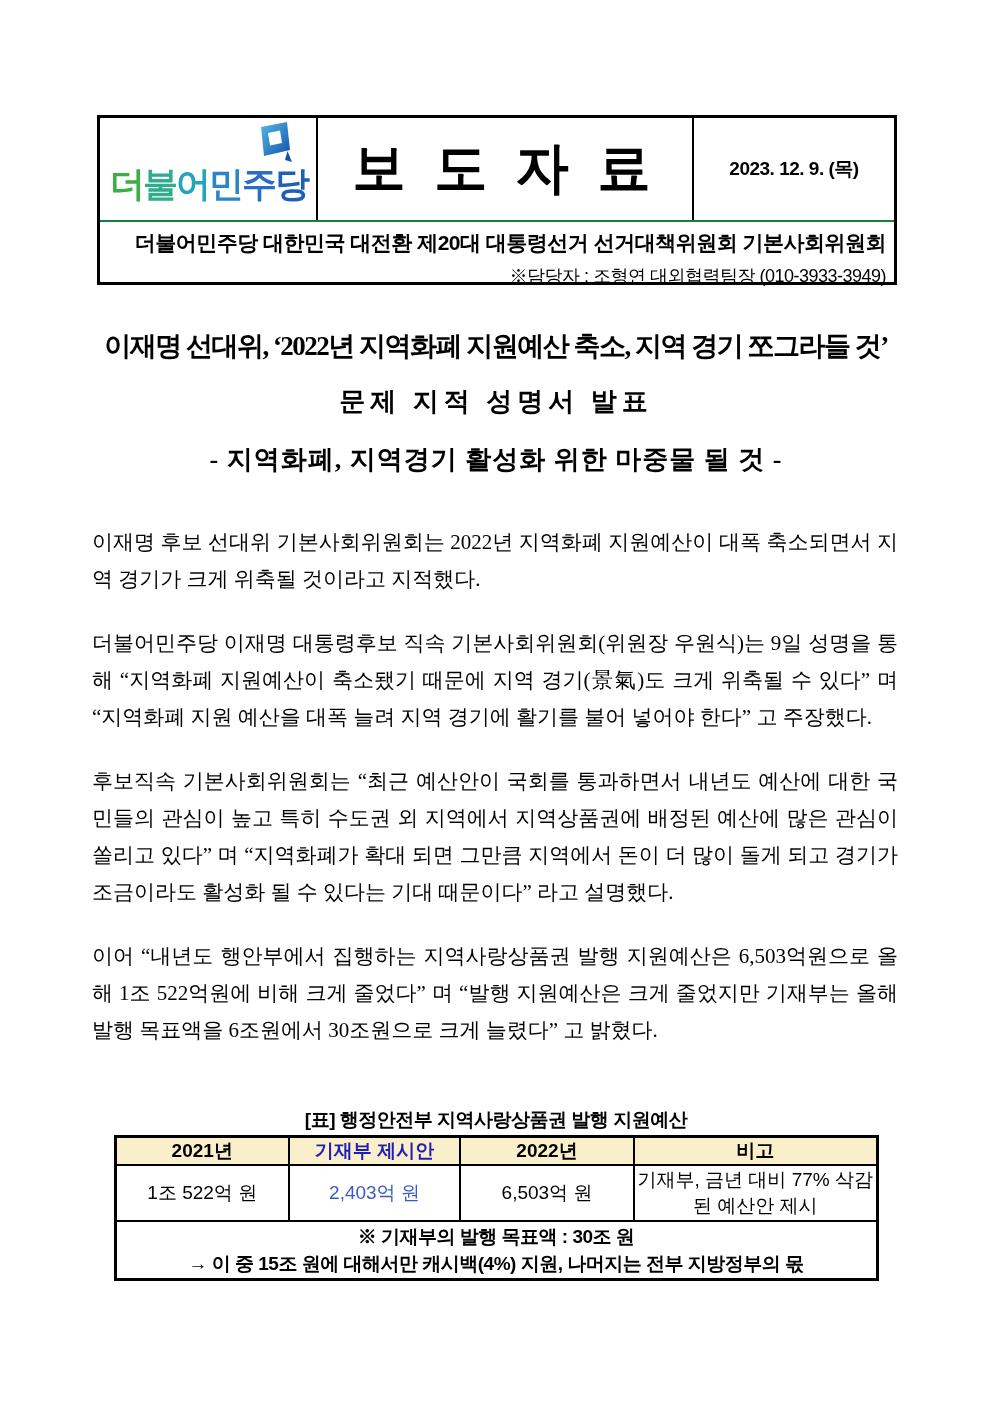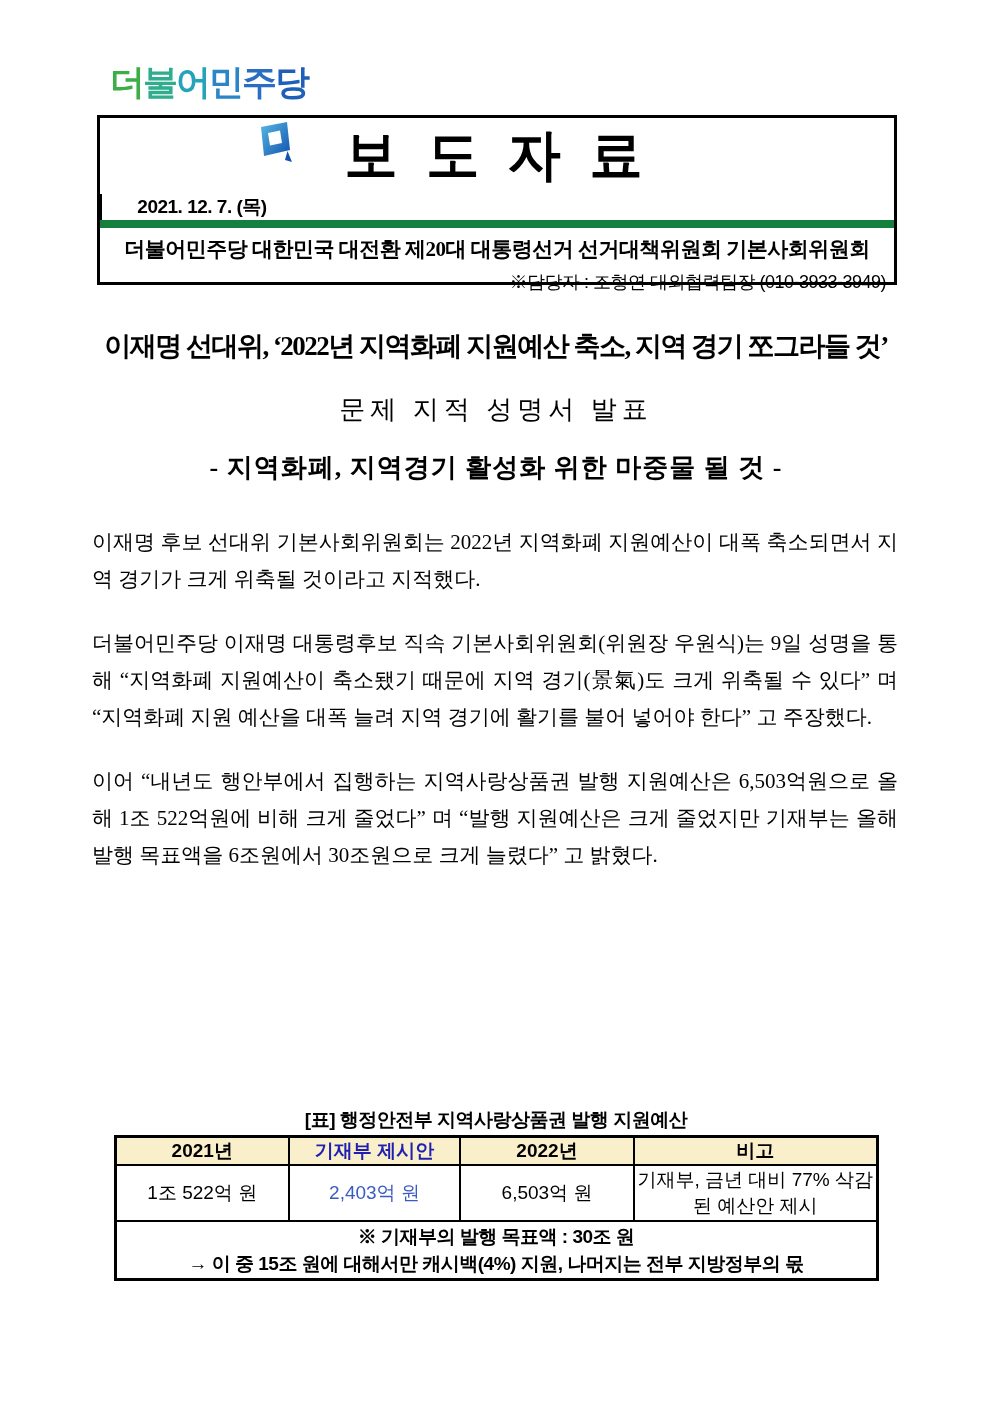--- a/index.html
+++ b/index.html
@@ -12,21 +12,21 @@
   }
   .page { position: relative; width: 992px; height: 1403px; background: #fff; }
 
   
   .header-box {
     position: absolute; left: 97px; top: 115px;
     width: 800px; height: 170px;
     border: 3px solid #000; box-sizing: border-box;
     background: #fff;
   }
-  .header-top { display: flex; height: 102px; border-bottom: 8px solid #15803d; flex-direction: column; }
+  .header-top { display: flex; height: 102px; border-bottom: 2px solid #15803d; }
   .logo-cell {
     width: 218px; border-right: 2px solid #000;
     position: relative; box-sizing: border-box;
   }
   .logo-text {
     position: absolute; left: 10px; bottom: 12px;
     font-size: 35px; font-weight: 800; letter-spacing: -2px;
     white-space: nowrap;
   }
   .flag-icon { position: absolute; right: 22px; top: 4px; }
@@ -35,35 +35,35 @@
     font-size: 53px; font-weight: 900; letter-spacing: 7px;
     white-space: nowrap; transform: scaleY(1.05);
   }
   .date-cell {
     width: 202px; border-left: 2px solid #000; box-sizing: border-box;
     display: flex; align-items: center; justify-content: center;
   }
   .date-text { font-size: 19px; font-weight: 700; letter-spacing: -0.5px; }
   .header-bottom { padding: 7px 8px 0 8px; }
   .org-line {
-    text-align: center; font-size: 21px; font-weight: 700;
-    letter-spacing: -0.5px; white-space: nowrap; font-family: Liberation Serif, serif;
+    text-align: right; font-size: 21px; font-weight: 700;
+    letter-spacing: -0.5px; white-space: nowrap;
   }
   .contact-line { text-align: right; font-size: 18px; margin-top: 7px; letter-spacing: -0.5px; }
 
   
   .title-block {
     position: absolute; top: 328px; left: 0; width: 992px;
     text-align: center;
     font-family: "Liberation Serif", serif;
   }
   .title-line1 {
     font-size: 27px; font-weight: 700; letter-spacing: -1.5px; white-space: nowrap; text-align: center;
   }
-  .title-line2 { font-size: 26px; font-weight: 400; letter-spacing: 5px; margin-top: 28px; }
+  .title-line2 { font-size: 26px; font-weight: 700; letter-spacing: 5px; margin-top: 20px; }
   .title-sub  { font-size: 26px; font-weight: 700; letter-spacing: 1px; margin-top: 23px; }
 
   
   .body-block {
     position: absolute; top: 524px; left: 92px; width: 806px;
     font-family: "Liberation Serif", serif;
     font-size: 21px; line-height: 37px;
     text-align: justify; word-break: break-all;
   }
   .body-block p { margin: 0 0 27px 0; }
@@ -110,38 +110,39 @@
             <path fill="url(#fg)" fill-rule="evenodd" d="M7 5 L33 0 L36 28 L10 34 Z M14 11 L26 8.5 L28 21 L16 23.5 Z"></path>
             <path fill="#1353ae" d="M33.5 29 L38 40 L31 38 Z"></path>
           </svg>
         </span>
         <span class="logo-text"><span style="color: rgb(59, 174, 69);">더</span><span style="color: rgb(47, 173, 142);">불</span><span style="color: rgb(36, 164, 184);">어</span><span style="color: rgb(43, 134, 200);">민</span><span style="color: rgb(42, 110, 196);">주</span><span style="color: rgb(29, 95, 185);">당</span></span>
       </div>
       <div class="title-cell">
         <span class="doc-type">보 도 자 료</span>
       </div>
       <div class="date-cell">
-        <span class="date-text">2021. 12. 7. (목)</span>
+        <span class="date-text">2023. 12. 9. (목)</span>
       </div>
     </div>
     <div class="header-bottom">
       <div class="org-line">더불어민주당 대한민국 대전환 제20대 대통령선거 선거대책위원회 기본사회위원회</div>
       <div class="contact-line">※담당자 : 조형연 대외협력팀장 (010-3933-3949)</div>
     </div>
   </div>
 
   <div class="title-block">
     <div class="title-line1">이재명 선대위, ‘2022년 지역화폐 지원예산 축소, 지역 경기 쪼그라들 것’</div>
     <div class="title-line2">문제 지적 성명서 발표</div>
     <div class="title-sub">- 지역화폐, 지역경기 활성화 위한 마중물 될 것 -</div>
   </div>
 
   <div class="body-block">
     <p>이재명 후보 선대위 기본사회위원회는 2022년 지역화폐 지원예산이 대폭 축소되면서 지역 경기가 크게 위축될 것이라고 지적했다.</p>
     <p>더불어민주당 이재명 대통령후보 직속 기본사회위원회(위원장 우원식)는 9일 성명을 통해 “지역화폐 지원예산이 축소됐기 때문에 지역 경기(景氣)도 크게 위축될 수 있다” 며 “지역화폐 지원 예산을 대폭 늘려 지역 경기에 활기를 불어 넣어야 한다” 고 주장했다.</p>
+    <p>후보직속 기본사회위원회는 “최근 예산안이 국회를 통과하면서 내년도 예산에 대한 국민들의 관심이 높고 특히 수도권 외 지역에서 지역상품권에 배정된 예산에 많은 관심이 쏠리고 있다” 며 “지역화폐가 확대 되면 그만큼 지역에서 돈이 더 많이 돌게 되고 경기가 조금이라도 활성화 될 수 있다는 기대 때문이다” 라고 설명했다.</p>
     <p>이어 “내년도 행안부에서 집행하는 지역사랑상품권 발행 지원예산은 6,503억원으로 올해 1조 522억원에 비해 크게 줄었다” 며 “발행 지원예산은 크게 줄었지만 기재부는 올해 발행 목표액을 6조원에서 30조원으로 크게 늘렸다” 고 밝혔다.</p>
   </div>
 
   <div class="table-block">
     <div class="table-caption">[표] 행정안전부 지역사랑상품권 발행 지원예산</div>
     <table class="budget">
       <colgroup>
         <col style="width:174px">
           <col style="width:171px">
           <col style="width:174px">

